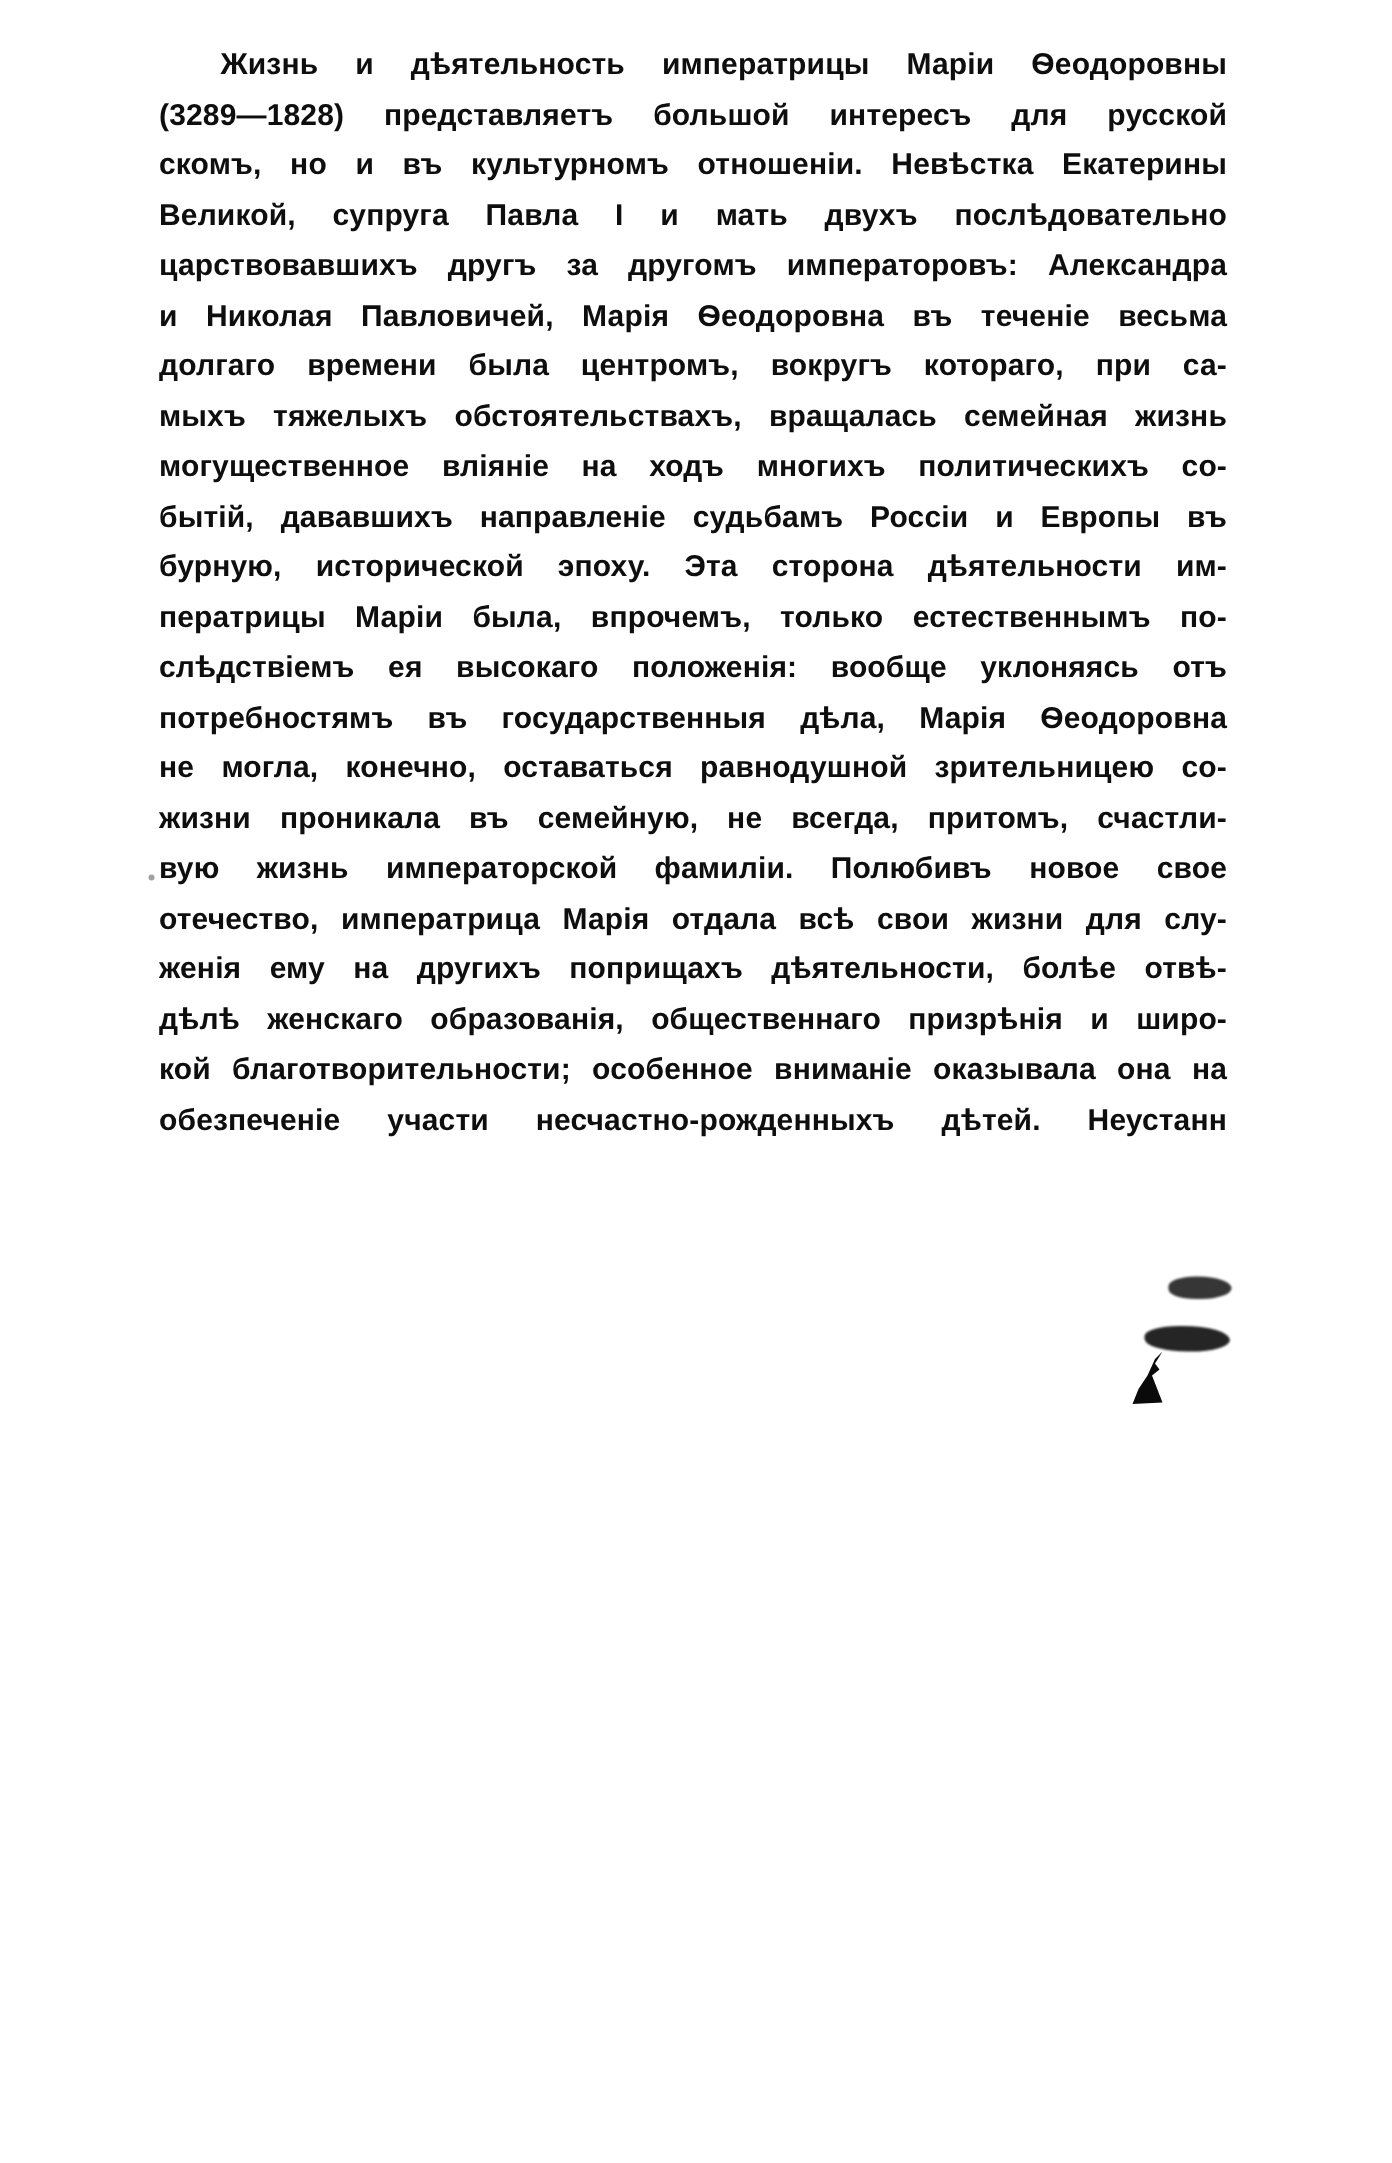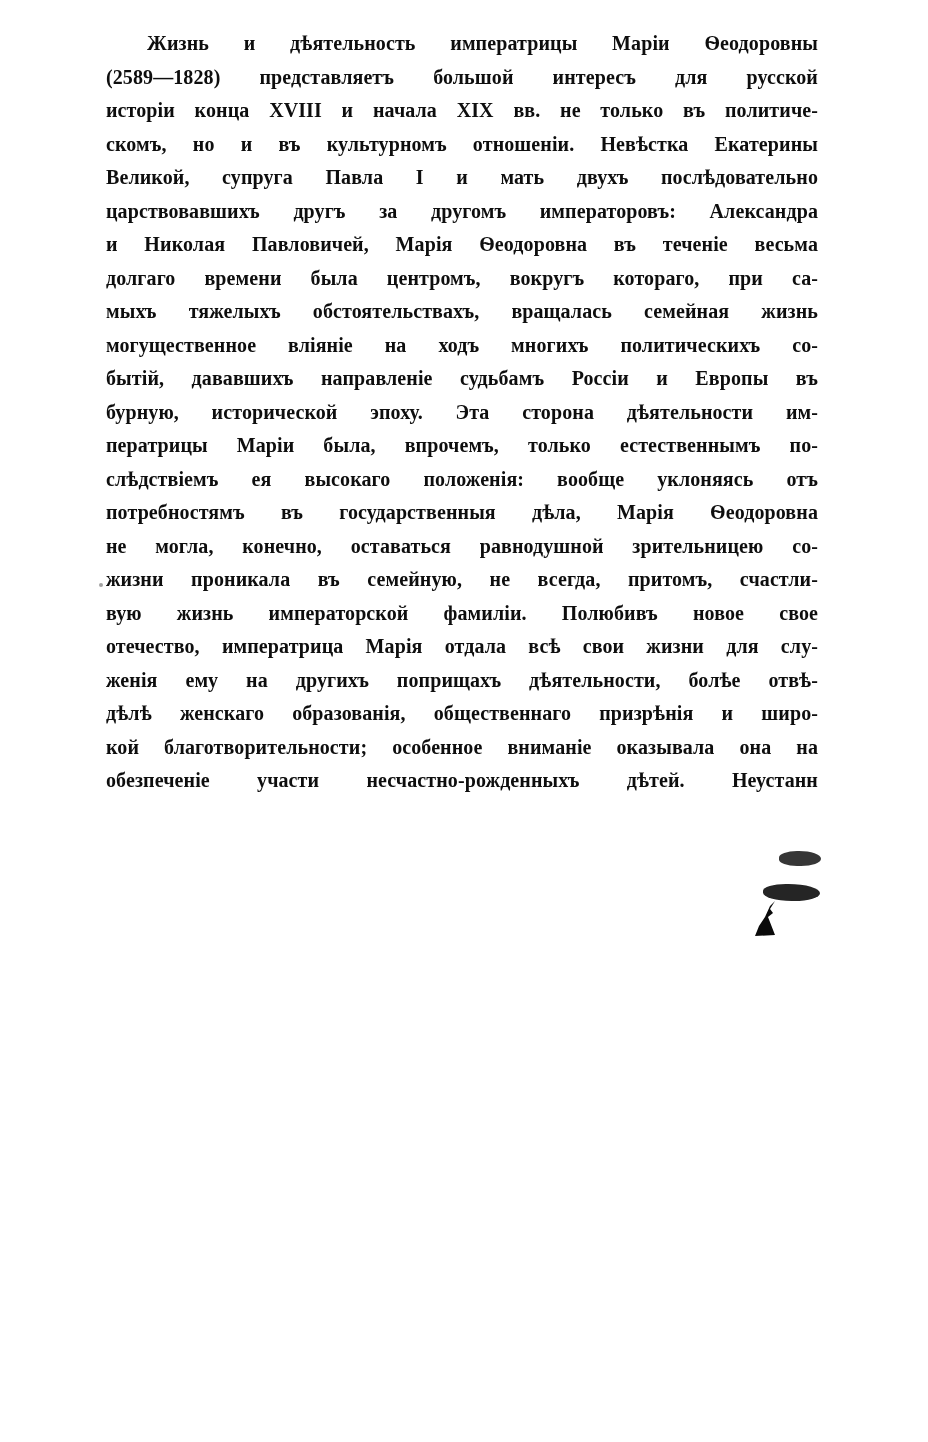--- a/index.html
+++ b/index.html
@@ -14,21 +14,21 @@
     background: #ffffff;
     overflow: hidden;
   }
   .text-block {
     position: absolute;
     left: 106px;
     top: 27px;
     width: 712px;
   }
   .line {
-    font-family: Liberation Serif, serif;
+    font-family: Liberation Sans, sans-serif;
     font-weight: 700;
     font-size: 20px;
     line-height: 33.5px;
     height: 33.5px;
     color: #0e0e0e;
     text-align: justify;
     text-align-last: justify;
     letter-spacing: 0.1px;
     white-space: normal;
     overflow: visible;
@@ -79,22 +79,21 @@
     border-radius: 50%;
     opacity: 0.65;
   }
 </style>
 </head>
 <body>
 
 <div class="page">
   <div class="text-block">
     <div class="line first">Жизнь и дѣятельность императрицы Маріи Ѳеодоровны</div>
-    <div class="line">(2589—1828) представляетъ большой интересъ для русской</div>
-    <div class="line">исторіи конца XVIII и начала XIX вв. не только въ политиче-</div>
+    <div class="line">(3289—1828) представляетъ большой интересъ для русской</div>
     <div class="line">скомъ, но и въ культурномъ отношеніи. Невѣстка Екатерины</div>
     <div class="line">Великой, супруга Павла I и мать двухъ послѣдовательно</div>
     <div class="line">царствовавшихъ другъ за другомъ императоровъ: Александра</div>
     <div class="line">и Николая Павловичей, Марія Ѳеодоровна въ теченіе весьма</div>
     <div class="line">долгаго времени была центромъ, вокругъ котораго, при са-</div>
     <div class="line">мыхъ тяжелыхъ обстоятельствахъ, вращалась семейная жизнь</div>
     <div class="line">могущественное вліяніе на ходъ многихъ политическихъ со-</div>
     <div class="line">бытій, дававшихъ направленіе судьбамъ Россіи и Европы въ</div>
     <div class="line">бурную, исторической эпоху. Эта сторона дѣятельности им-</div>
     <div class="line">ператрицы Маріи была, впрочемъ, только естественнымъ по-</div>

